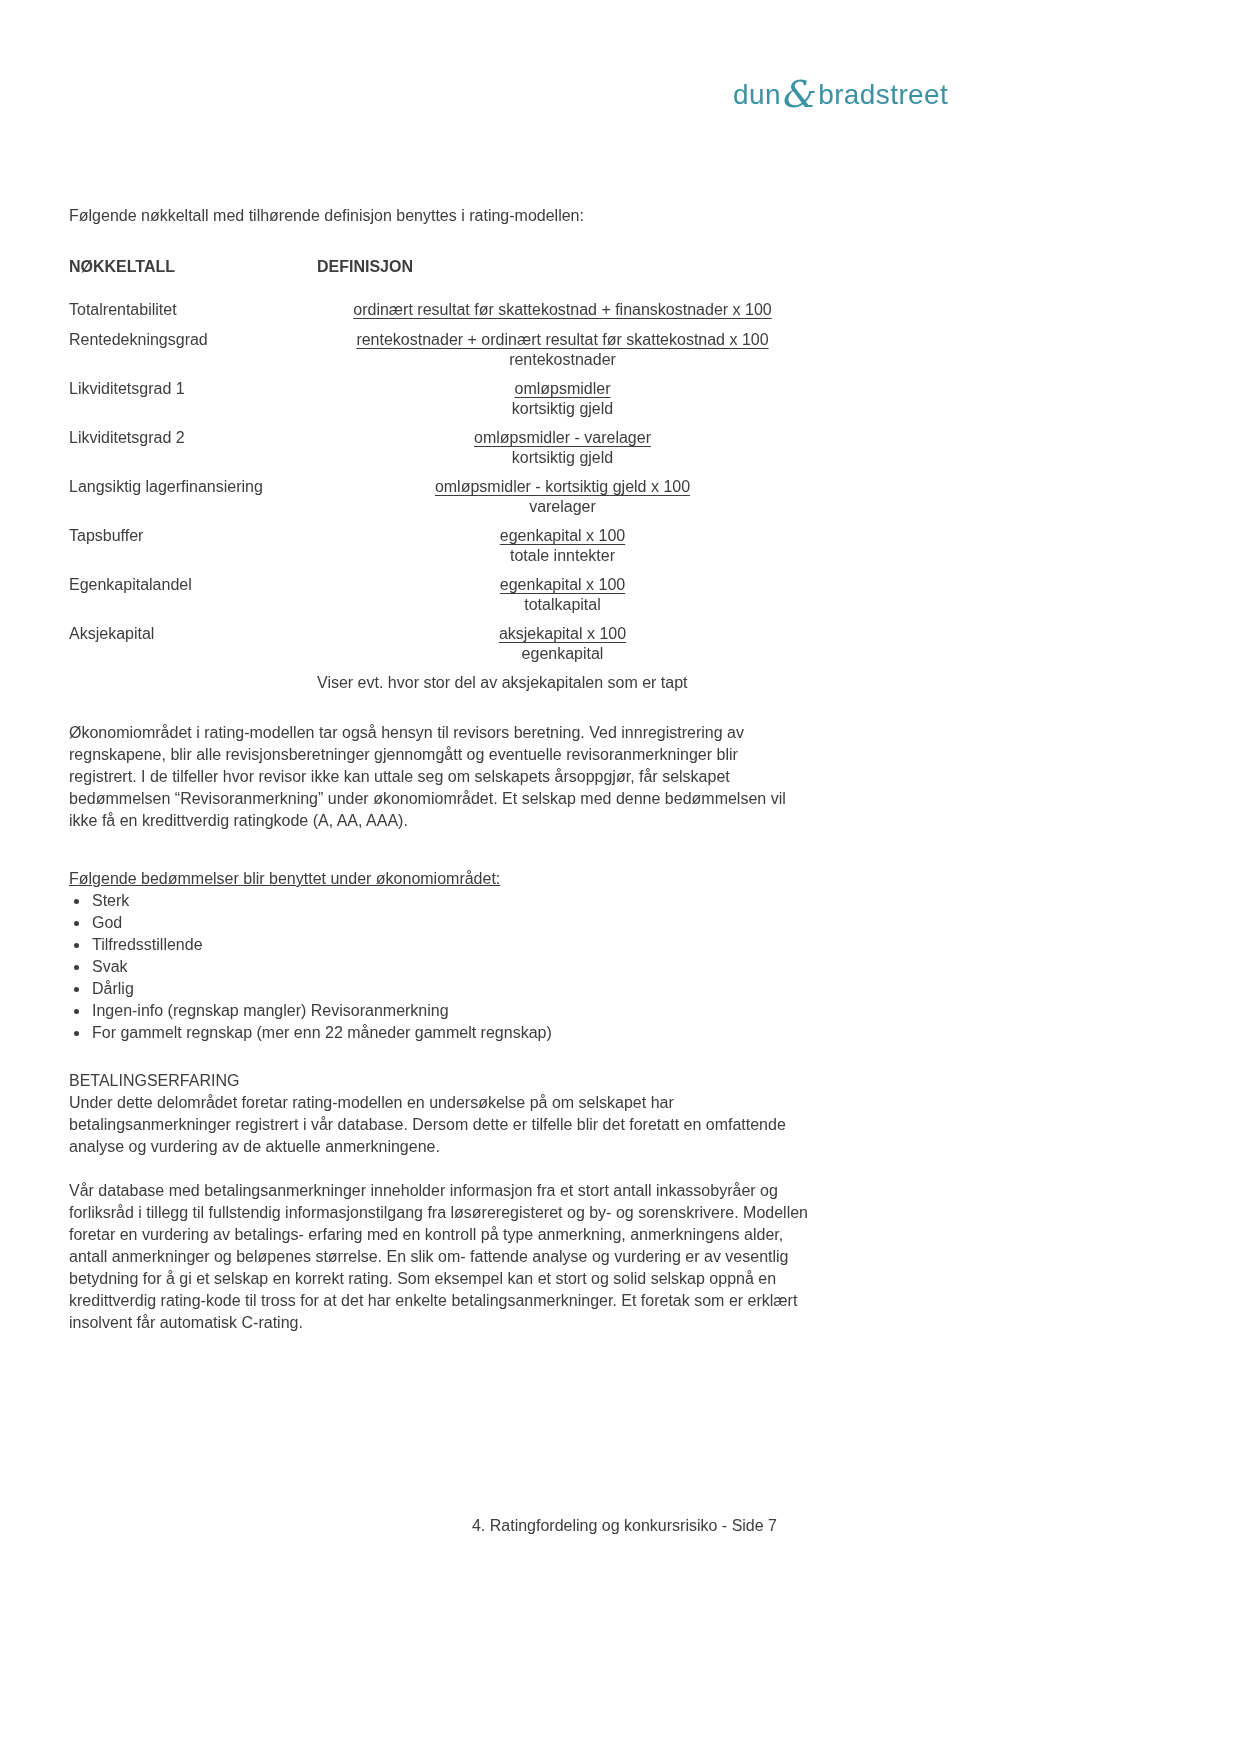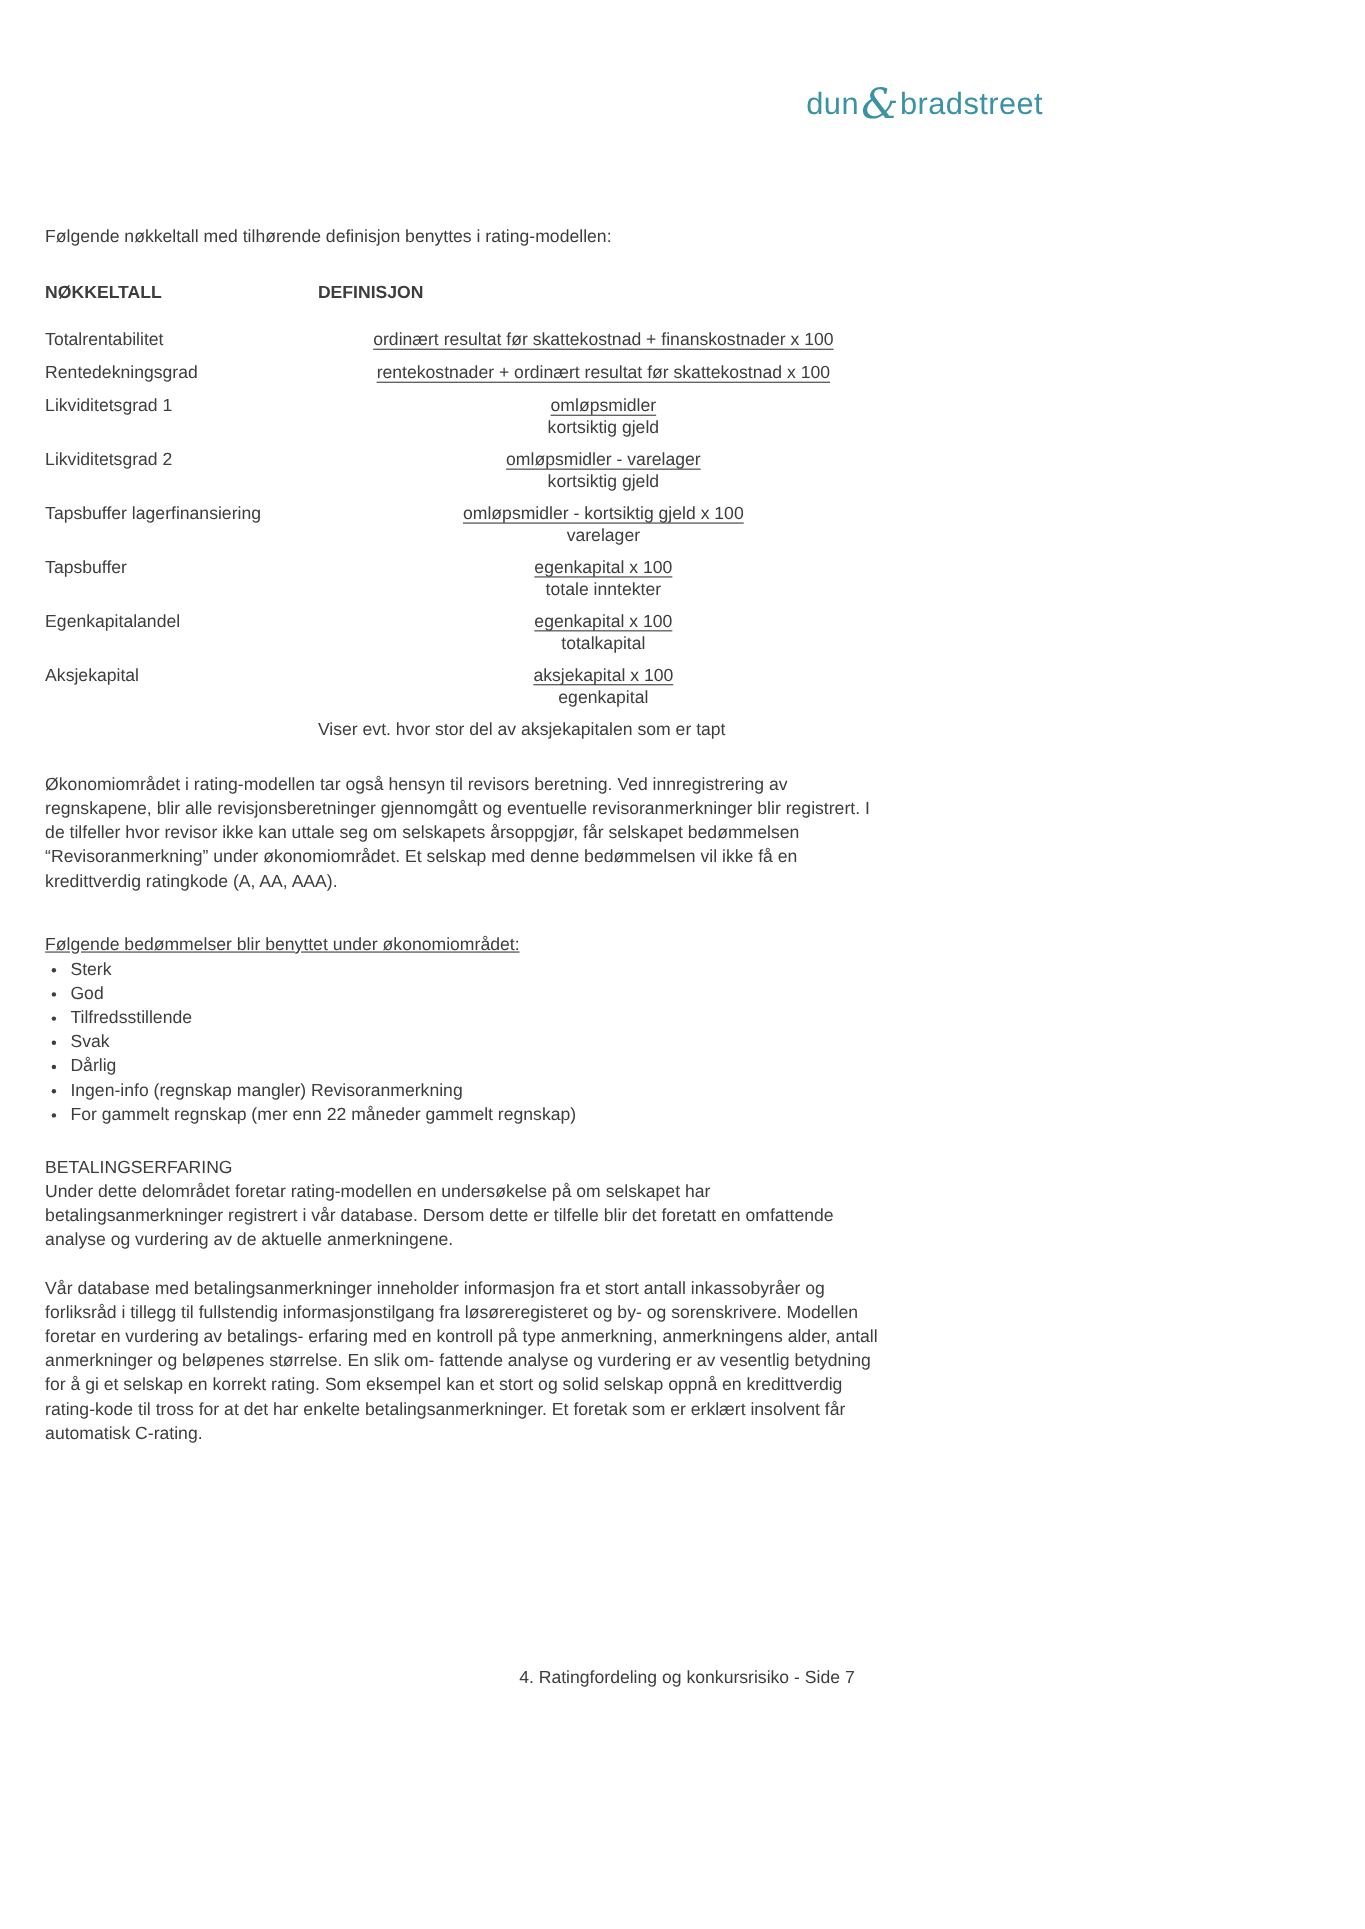--- a/index.html
+++ b/index.html
@@ -32,21 +32,21 @@
   .logo .amp {
     font-family: "DejaVu Serif", serif;
     font-style: italic;
     font-size: 38px;
     font-weight: 400;
     position: relative;
     top: 3px;
     margin: 0 1px 0 2px;
   }
   .content {
-    padding: 205px 260px 0 41px;
+    padding: 205px 260px 0 69px;
   }
   p.intro {
     margin: 0 0 30px 0;
     line-height: 22px;
   }
   .t-head {
     display: grid;
     grid-template-columns: 248px 1fr;
     font-weight: bold;
     margin-bottom: 24px;
@@ -139,41 +139,42 @@
       <div class="t-label">Totalrentabilitet</div>
       <div class="fraction">
         <span class="num">ordinært resultat før skattekostnad + finanskostnader x 100</span>
       </div>
     </div>
 
     <div class="t-row">
       <div class="t-label">Rentedekningsgrad</div>
       <div class="fraction">
         <span class="num">rentekostnader + ordinært resultat før skattekostnad x 100</span>
+        <span class="den">rentekostnader</span>
       </div>
     </div>
 
     <div class="t-row">
       <div class="t-label">Likviditetsgrad 1</div>
       <div class="fraction">
         <span class="num">omløpsmidler</span>
         <span class="den">kortsiktig gjeld</span>
       </div>
     </div>
 
     <div class="t-row">
       <div class="t-label">Likviditetsgrad 2</div>
       <div class="fraction">
         <span class="num">omløpsmidler - varelager</span>
         <span class="den">kortsiktig gjeld</span>
       </div>
     </div>
 
     <div class="t-row">
-      <div class="t-label">Tapsbuffer lagerfinansiering</div>
+      <div class="t-label">Langsiktig lagerfinansiering</div>
       <div class="fraction">
         <span class="num">omløpsmidler - kortsiktig gjeld x 100</span>
         <span class="den">varelager</span>
       </div>
     </div>
 
     <div class="t-row">
       <div class="t-label">Tapsbuffer</div>
       <div class="fraction">
         <span class="num">egenkapital x 100</span>

